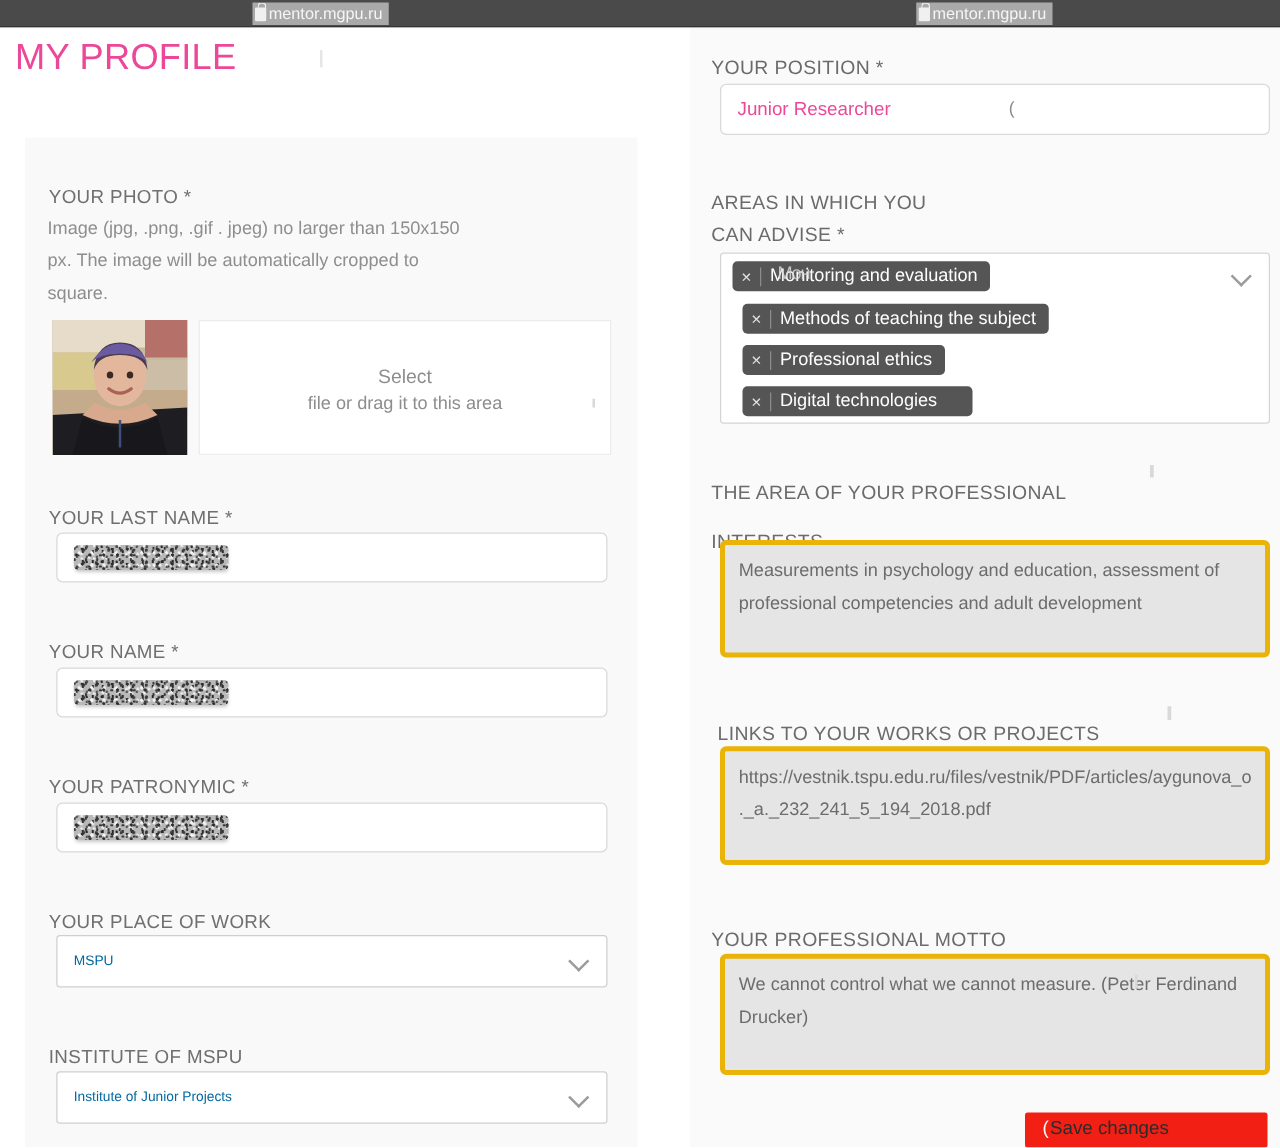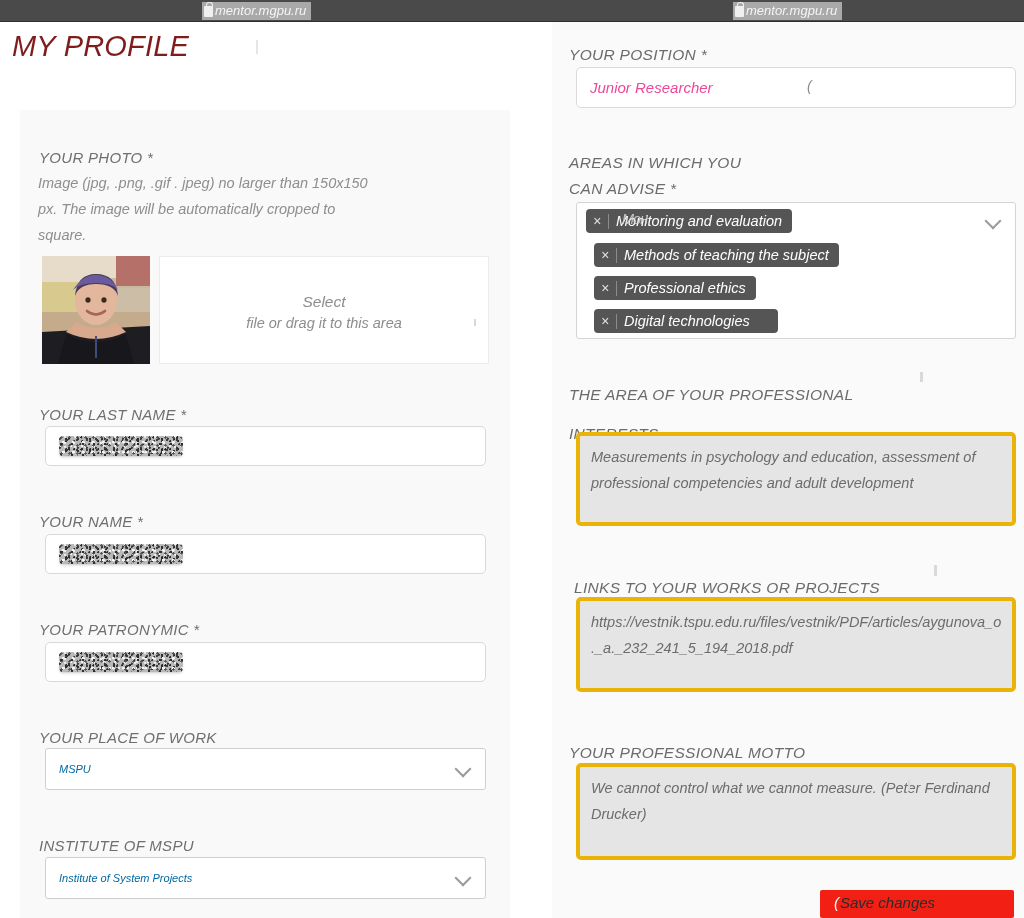--- a/index.html
+++ b/index.html
@@ -6,21 +6,21 @@
   * { box-sizing: border-box; }
   html, body {
     margin: 0; padding: 0;
     width: 1024px; height: 918px;
     overflow: hidden;
     background: #ffffff;
     font-family: "Liberation Sans", sans-serif;
     -webkit-font-smoothing: antialiased;
   }
 
-  .page { position: relative; width: 1024px; height: 754px; background:#ffffff;font-style:italic; }
+  .page { position: relative; width: 1024px; height: 754px; background:#ffffff; }
 
   
   .urlbar {
     position: absolute; left: 0; top: 0;
     width: 1024px; height: 22px;
     background: #4a4a4a;
     border-bottom: 1px solid #2f2f2f;
   }
   .url-chip {
     position: absolute; top: 2px;
@@ -65,21 +65,21 @@
     position: absolute; left: 552px; top: 22px;
     width: 472px; height: 896px;
     background: #fafafa;
   }
 
   .page-title {
     position: absolute;
     left: 12px; top: 8px;
     font-size: 29px;
     font-weight: 400;
-    color: #7f1d1d;
+    color: #ec4899;
     letter-spacing: .2px;
     white-space: nowrap;
   }
   .title-ghost {
     position:absolute;
     left: 256px; top: 18px;
     width: 2px; height: 14px;
     background: #e6e6e6;
   }
 
@@ -371,21 +371,21 @@
     <div class="lbl" style="position:absolute;left:39px;top:713px;">YOUR PLACE OF WORK</div>
     <div class="select" style="left:45px;top:748px;width:441px;">
       <span class="sel-val">MSPU</span>
       <span class="chev"></span>
     </div>
   </div>
 
   <div>
     <div class="lbl" style="position:absolute;left:39px;top:821px;">INSTITUTE OF MSPU</div>
     <div class="select" style="left:45px;top:857px;width:441px;">
-      <span class="sel-val">Institute of System Projects</span>
+      <span class="sel-val">Institute of Junior Projects</span>
       <span class="chev"></span>
     </div>
   </div>
 
   <div class="col-right"></div>
 
   <div>
     <div class="lbl lbl-right" style="position:absolute;left:569px;top:30px;">YOUR POSITION *</div>
     <div class="field" style="position:absolute;left:576px;top:67px;width:440px;height:41px;">
       <span style="position:absolute;left:13px;top:11px;font-size:15px;color:#ec4899;">Junior Researcher</span>

